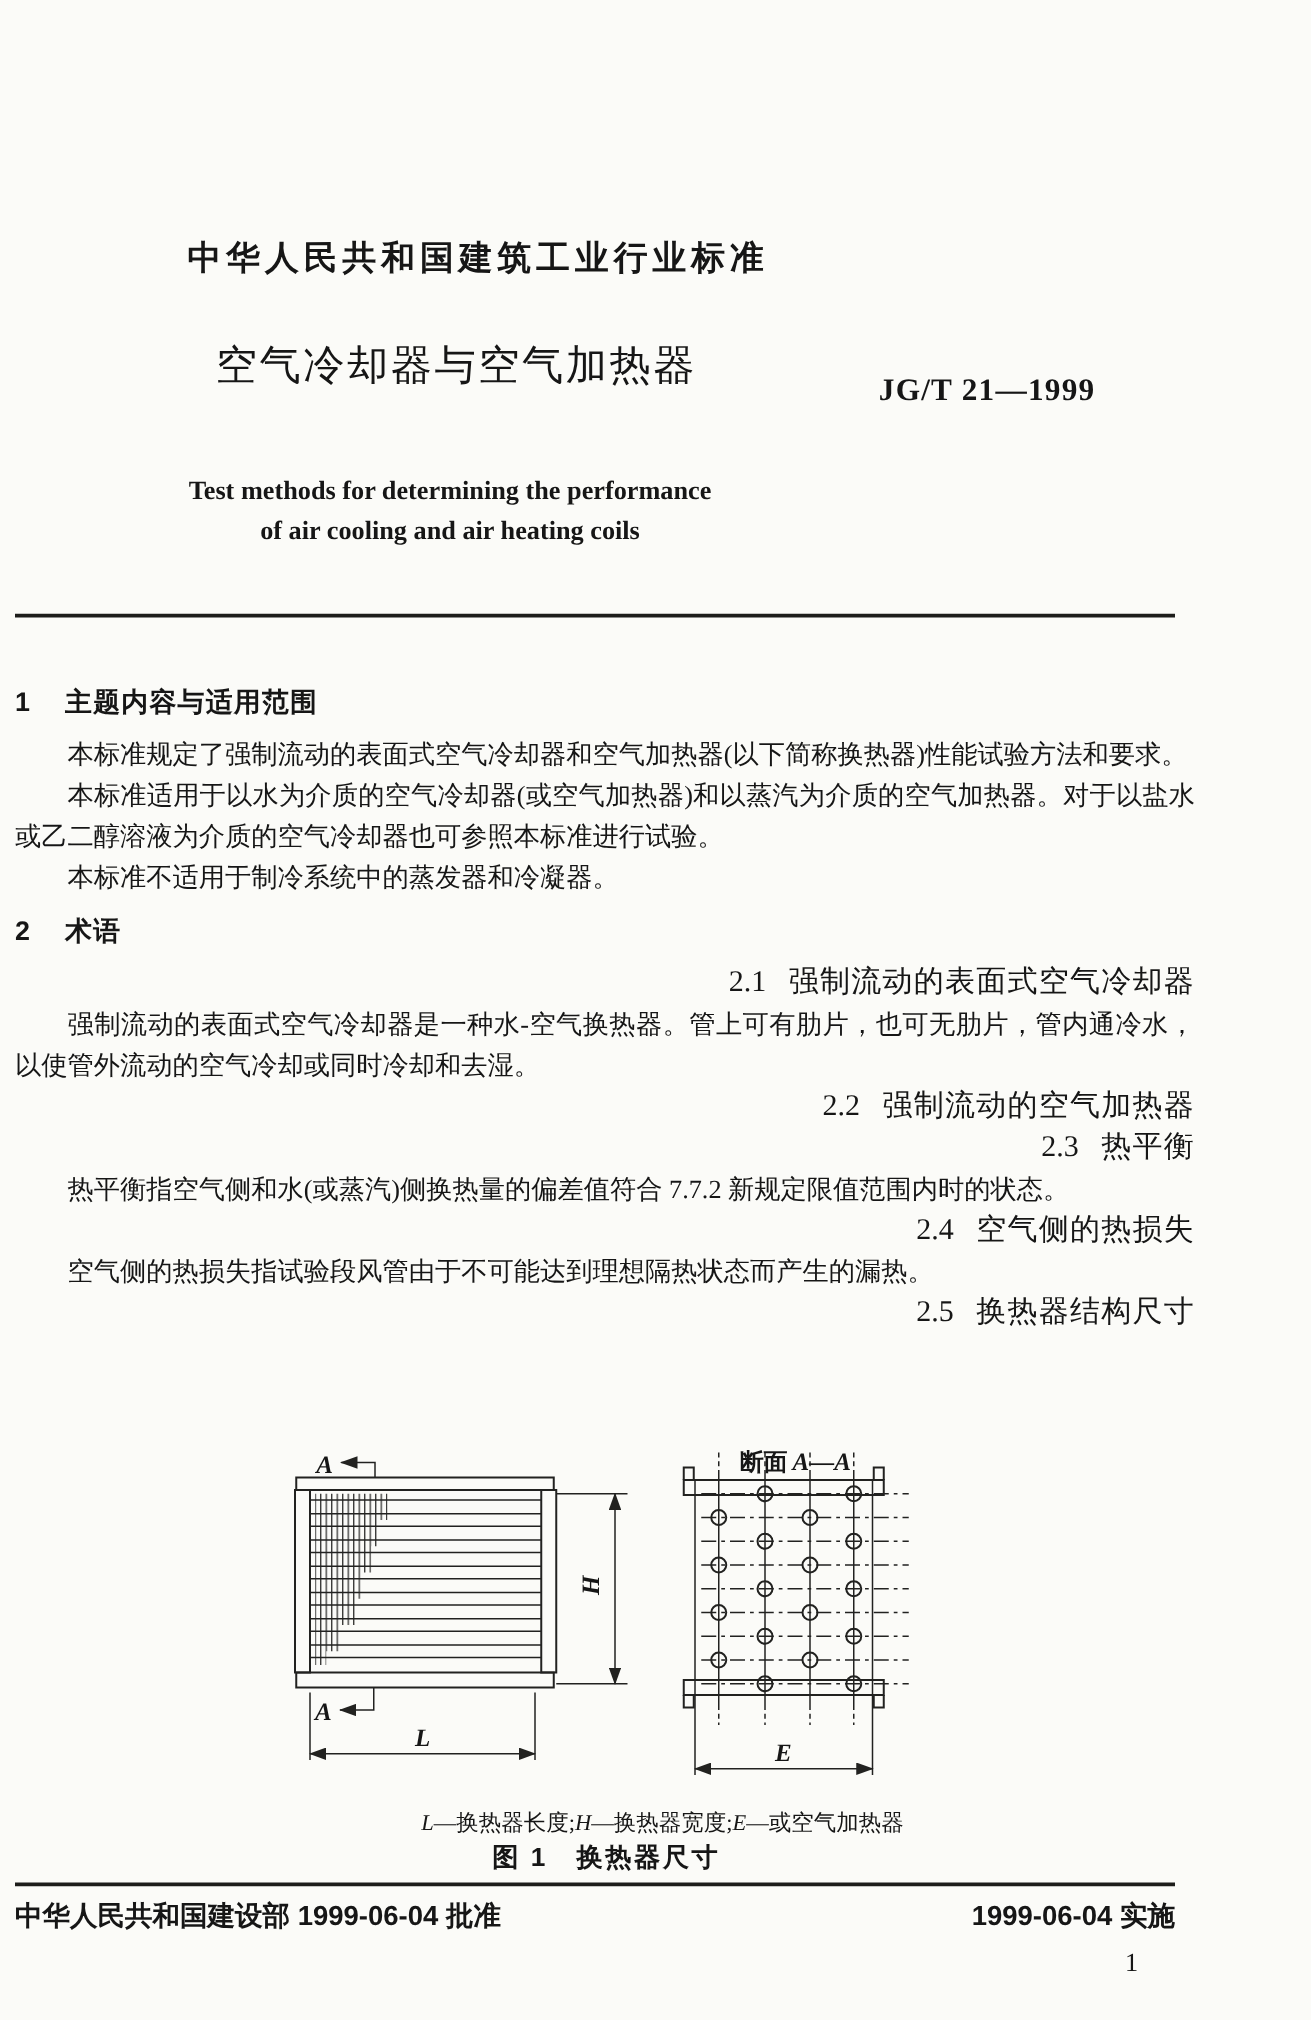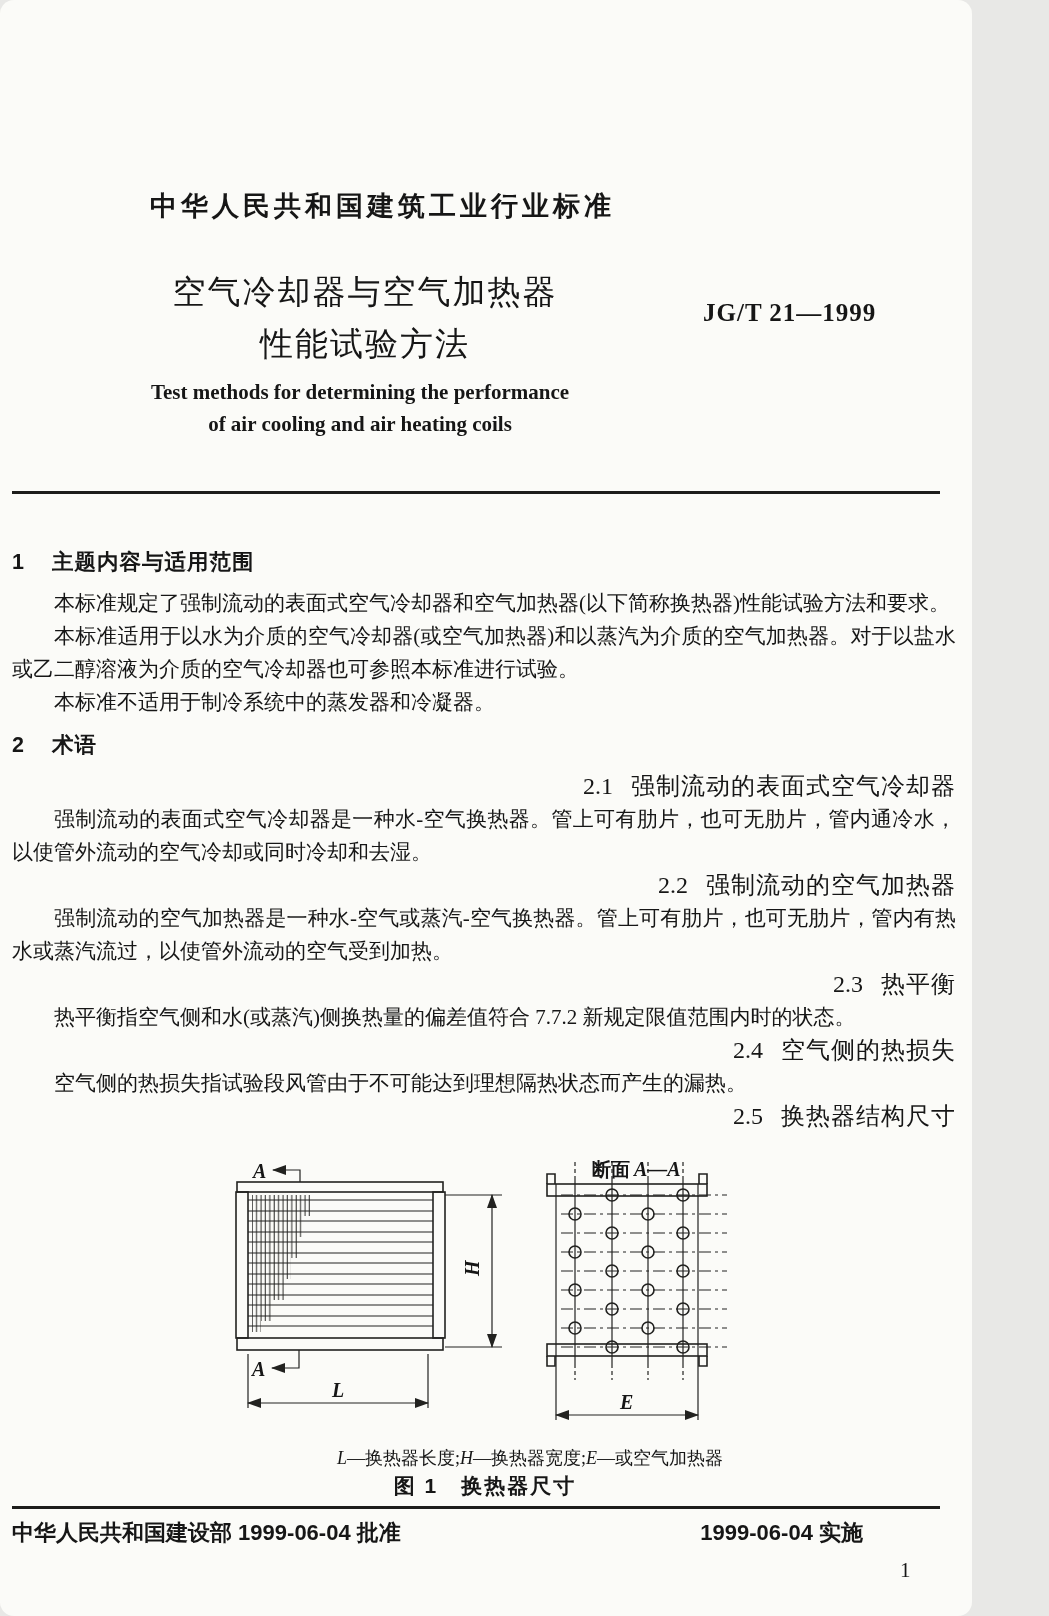--- a/index.html
+++ b/index.html
@@ -2,22 +2,22 @@
 <html><head>
 <meta charset="utf-8">
 <style>
   html,body{margin:0;padding:0;}
   body{
     width:1049px;height:1616px;
     background:#e8e8e6;
     font-family:"Liberation Serif",serif;
   }
   #doc{
-    position:relative;width:972px;height:1616px;
-    background:#fbfbf8;color:#161616;overflow:hidden;border-radius:14px;
+    position:relative;width:1049px;height:1616px;
+    background:#fbfbf8;color:#161616;overflow:hidden;
   }
   .abs{position:absolute;}
   
   .hdr-label{
     left:150px;top:188px;
     font-family:"Liberation Sans",sans-serif;font-weight:bold;
     font-size:27px;letter-spacing:4px;white-space:nowrap;
   }
   .title-cn{
     left:140px;top:266px;width:450px;text-align:center;
@@ -90,21 +90,20 @@
 </style>
 </head>
 <body>
 
 <div id="doc">
 
   <div class="abs hdr-label">中华人民共和国建筑工业行业标准</div>
 
   <div class="abs title-cn">
     <div>空气冷却器与空气加热器</div>
-    <div>性能试验方法</div>
   </div>
 
   <div class="abs std-code">JG/T 21—1999</div>
 
   <div class="abs title-en">
     <div>Test methods for determining the performance</div>
     <div>of air cooling and air heating coils</div>
   </div>
 
   <div class="abs rule rule-top"></div>
@@ -115,21 +114,20 @@
     <p class="body-p p-gap">本标准规定了强制流动的表面式空气冷却器和空气加热器(以下简称换热器)性能试验方法和要求。</p>
     <p class="body-p">本标准适用于以水为介质的空气冷却器(或空气加热器)和以蒸汽为介质的空气加热器。对于以盐水或乙二醇溶液为介质的空气冷却器也可参照本标准进行试验。</p>
     <p class="body-p">本标准不适用于制冷系统中的蒸发器和冷凝器。</p>
 
     <p class="sec-h"><span class="h-num">2</span><span class="h-title">术语</span></p>
 
     <p class="sub-h p-gap"><span class="h-num">2.1</span><span class="h-title">强制流动的表面式空气冷却器</span></p>
     <p class="body-p">强制流动的表面式空气冷却器是一种水-空气换热器。管上可有肋片，也可无肋片，管内通冷水，以使管外流动的空气冷却或同时冷却和去湿。</p>
 
     <p class="sub-h"><span class="h-num">2.2</span><span class="h-title">强制流动的空气加热器</span></p>
-    <p class="body-p">强制流动的空气加热器是一种水-空气或蒸汽-空气换热器。管上可有肋片，也可无肋片，管内有热水或蒸汽流过，以使管外流动的空气受到加热。</p>
 
     <p class="sub-h"><span class="h-num">2.3</span><span class="h-title">热平衡</span></p>
     <p class="body-p">热平衡指空气侧和水(或蒸汽)侧换热量的偏差值符合 7.7.2 新规定限值范围内时的状态。</p>
 
     <p class="sub-h"><span class="h-num">2.4</span><span class="h-title">空气侧的热损失</span></p>
     <p class="body-p">空气侧的热损失指试验段风管由于不可能达到理想隔热状态而产生的漏热。</p>
 
     <p class="sub-h"><span class="h-num">2.5</span><span class="h-title">换热器结构尺寸</span></p>
 
   </div>

